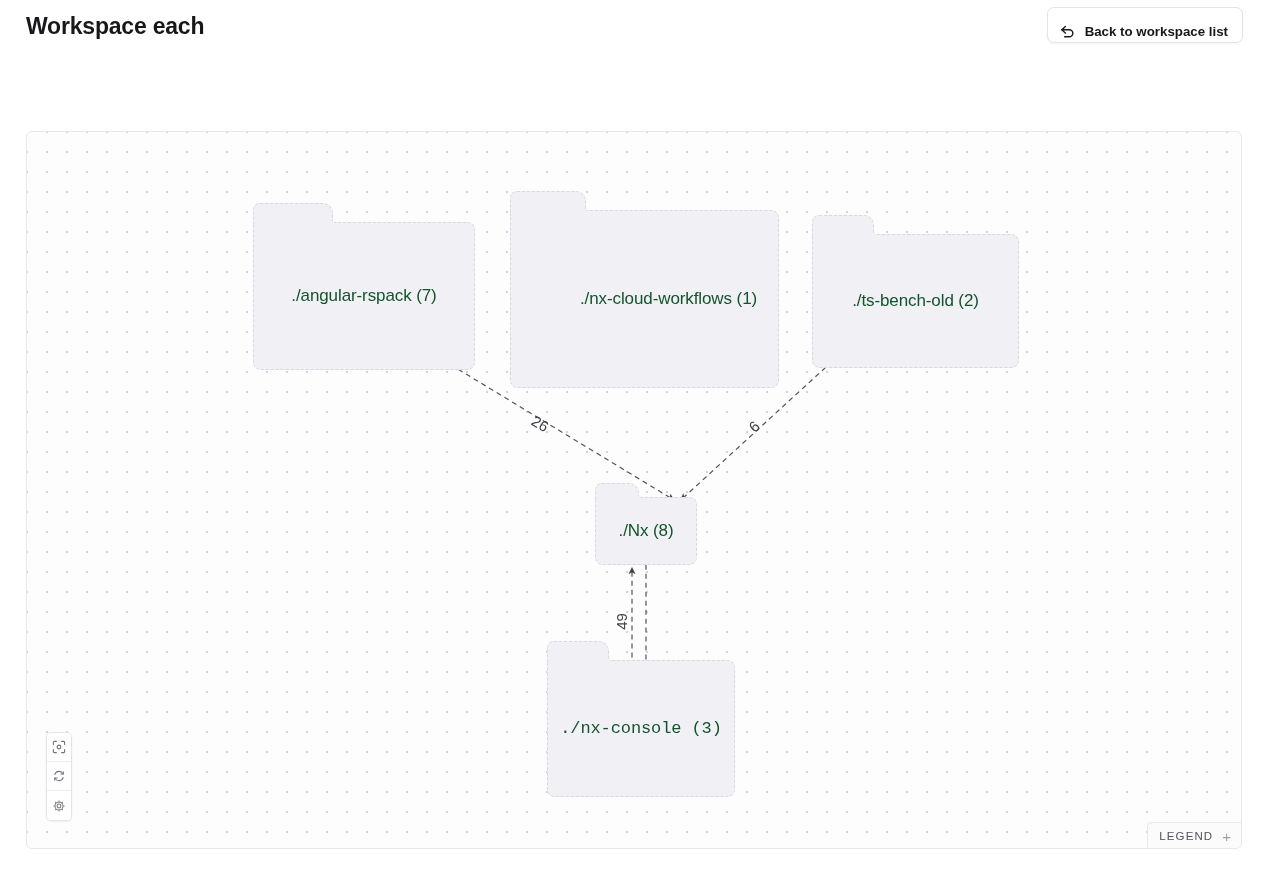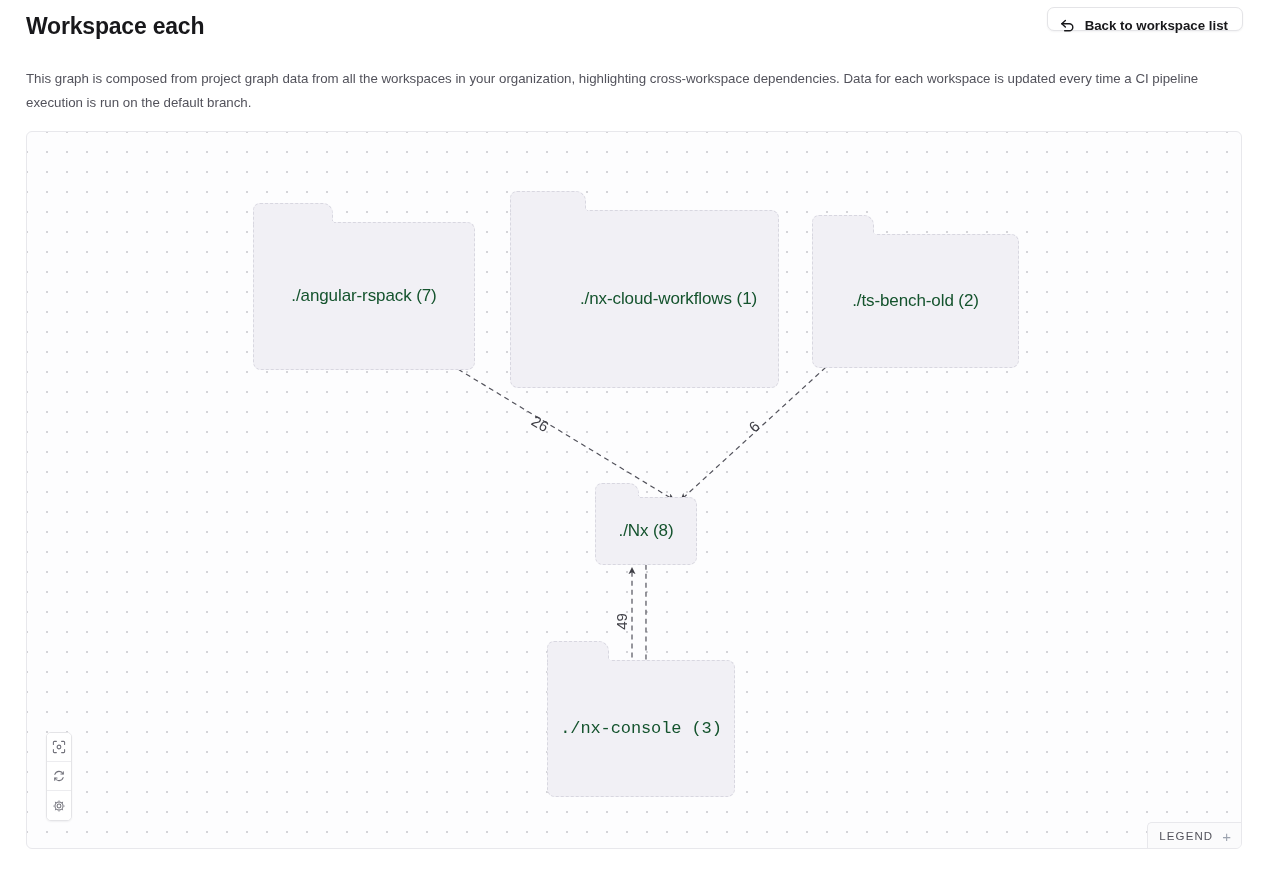--- a/index.html
+++ b/index.html
@@ -18,21 +18,21 @@
     font-size: 23px; font-weight: 700; color: #18181b;
     letter-spacing: -0.2px; line-height: 30px;
     margin: 0;
   }
   .page-desc {
     position: absolute; left: 26px; top: 54px; width: 1216px;
     font-size: 13.3px; color: #52525b; line-height: 24px;
   }
   .back-btn {
     position: absolute; right: 19px; top: 7px;
-    height: 24px; padding: 12px 14px 0 11px;
+    height: 36px; padding: 12px 14px 0 11px;
     display: flex; align-items: center; gap: 9px;
     background: #ffffff; border: 1px solid #e4e4e7; border-radius: 7px;
     font-size: 13.3px; font-weight: 700; color: #18181b;
     box-shadow: 0 1px 2px rgba(16,24,40,0.05);
     cursor: pointer; white-space: nowrap;
   }
   .back-btn svg { display:block; }
 
   
   .graph-canvas {
@@ -146,21 +146,20 @@
   <button class="back-btn">
     <span>
       <svg width="17" height="17" viewBox="0 0 24 24" fill="none" stroke="#18181b" stroke-width="2" stroke-linecap="round" stroke-linejoin="round">
         <path d="M9 14 L4 9.5 L9 5"></path>
         <path d="M4 9.5 H14.5 A5 5 0 0 1 14.5 19.5 H8"></path>
       </svg>
     </span>
     <span>Back to workspace list</span>
   </button>
 
-  <p class="page-desc">This graph is composed from project graph data from all the workspaces in your organization, highlighting cross-workspace dependencies. Data for each workspace is updated every time a CI pipeline execution is run on the default branch.</p>
 
   <div class="graph-canvas">
 
     <svg class="edge-layer" viewBox="0 0 1216 718" preserveAspectRatio="none">
       <defs>
         <marker id="arrow" markerWidth="7" markerHeight="7" refX="5.4" refY="3" orient="auto">
           <path d="M0,0 L6,3 L0,6 L1.6,3 z" fill="#3f3f46"></path>
         </marker>
       </defs>
 

